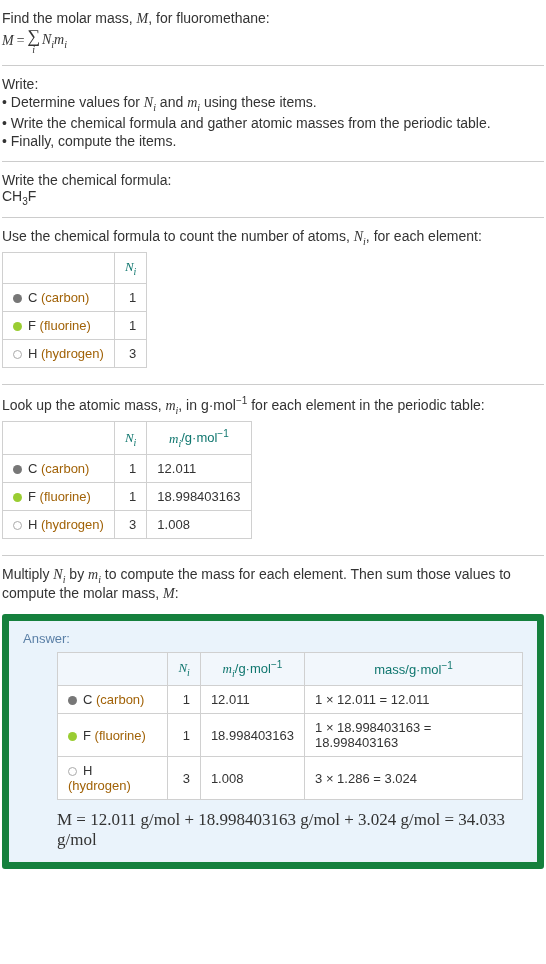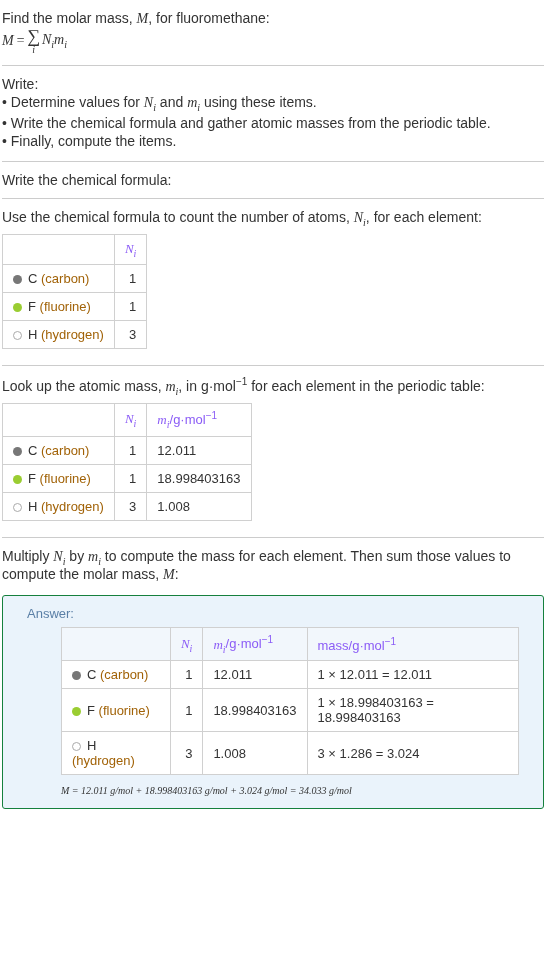--- a/index.html
+++ b/index.html
@@ -45,57 +45,56 @@
   border-collapse: collapse;
   margin: 6px 0;
 }
 table.data th, table.data td {
   border: 1px solid #d0d0d0;
   padding: 6px 10px;
   text-align: left;
   font-weight: normal;
   font-size: 13px;
 }
-table.data th { color: #8b5cf6; }
+table.data th { color: #0f766e; text-align: center; }
 table.data td.num { text-align: right; }
 .dot {
   display: inline-block;
   width: 9px;
   height: 9px;
   border-radius: 50%;
   margin-right: 6px;
   vertical-align: middle;
 }
 .dot-c { background: #777; }
 .dot-f { background: #9acd32; }
 .dot-h { background: #fff; border: 1px solid #aaa; }
 .el-sym { color: #333; font-weight: normal; }
 .el-name { color: #a16207; }
 .answer-box {
-  border: 1px solid #15803d;
+  border: 7px solid #15803d;
   background: #eaf3fb;
   border-radius: 3px;
-  padding: 10px 24px;
+  padding: 10px 14px;
   margin: 6px 0 16px 0;
 }
 .answer-label {
   color: #5a7fa6;
   font-size: 13px;
   margin-bottom: 6px;
 }
 .answer-box table.data {
   background: #fff;
   margin-left: 34px;
 }
 .answer-box table.data th { background: #f2f7fc; }
 .final-eq {
   font-family: Georgia, serif;
-  font-style: italic;
   margin: 10px 0 2px 34px;
-  font-size: 10px;
+  font-size: 17px;
 }
 .plan-list { list-style: none; padding-left: 0; }
 .plan-list li::before { content: "• "; }
 .plan-list li { margin: 2px 0; }
 </style>
 </head>
 <body>
 
 <div class="section">
   <div>
@@ -122,20 +121,23 @@
     <li>Determine values for <span class="formula">N<span class="sub">i</span></span> and <span class="formula">m<span class="sub">i</span></span> using these items.</li>
     <li>Write the chemical formula and gather atomic masses from the periodic table.</li>
     <li>Finally, compute the items.</li>
   </ul>
 </div>
 
 <div class="divider"></div>
 
 <div class="section">
   <div>Write the chemical formula:</div>
+  <div class="chem-formula">
+    <span>CH</span><span class="chem-sub">3</span><span>F</span>
+  </div>
 </div>
 
 <div class="divider"></div>
 
 <div class="section">
   <div>
     Use the chemical formula to count the number of atoms, <span class="formula">N<span class="sub">i</span></span>, for each element:
   </div>
   <table class="data">
     <tbody>

